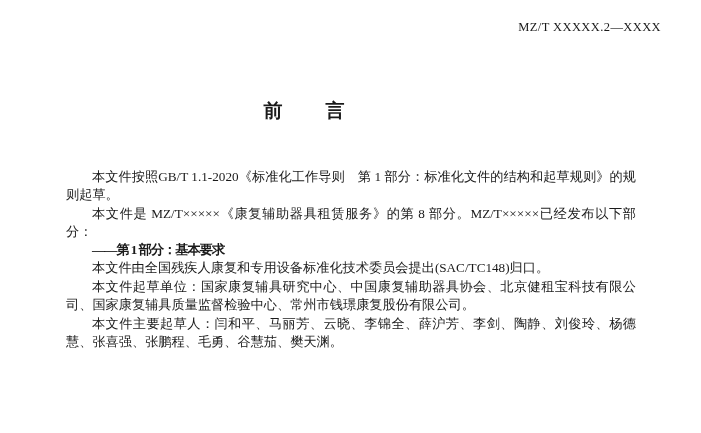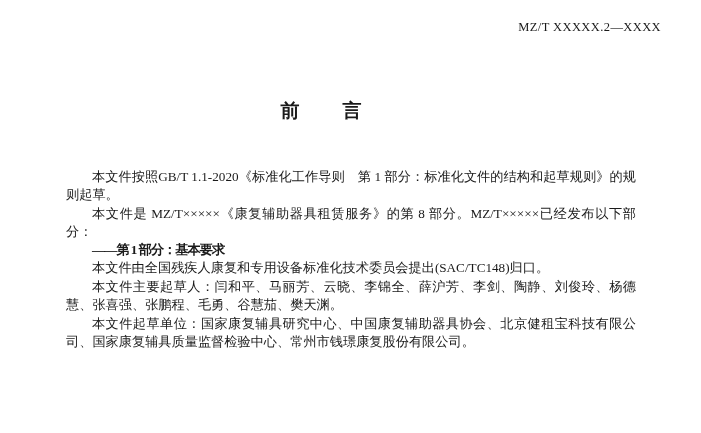--- a/index.html
+++ b/index.html
@@ -35,21 +35,20 @@
     position: absolute;
     top: 98px;
     left: 0;
     width: 608px;
     text-align: center;
     font-size: 19px;
     font-weight: bold;
     letter-spacing: 12px;
     text-indent: 12px;
     font-family: "DejaVu Sans", "Liberation Sans", sans-serif;
-    padding-left: 17px;
   }
   .body-block {
     position: absolute;
     top: 168px;
     left: 66px;
     width: 570px;
     font-size: 13.2px;
     line-height: 18px;
     text-align: justify;
   }
@@ -83,19 +82,19 @@
     <p class="para">本文件按照GB/T 1.1-2020《标准化工作导则　第 1 部分：标准化文件的结构和起草规则》的规则起草。</p>
 
     <p class="para tight">本文件是 MZ/T×××××《康复辅助器具租赁服务》的第 8 部分。MZ/T×××××已经发布以下部分：</p>
 
     <p class="list-item dash">——第 1 部分：基本要求</p>
 
 
 
     <p class="para">本文件由全国残疾人康复和专用设备标准化技术委员会提出(SAC/TC148)归口。</p>
 
+    <p class="para">本文件起草单位：国家康复辅具研究中心、中国康复辅助器具协会、北京健租宝科技有限公司、国家康复辅具质量监督检验中心、常州市钱璟康复股份有限公司。</p>
+
     <p class="para">本文件主要起草人：闫和平、马丽芳、云晓、李锦全、薛沪芳、李剑、陶静、刘俊玲、杨德慧、张喜强、张鹏程、毛勇、谷慧茄、樊天渊。</p>
-
-    <p class="para">本文件起草单位：国家康复辅具研究中心、中国康复辅助器具协会、北京健租宝科技有限公司、国家康复辅具质量监督检验中心、常州市钱璟康复股份有限公司。</p>
 
   </div>
 
 </div>
 
 </body></html>

